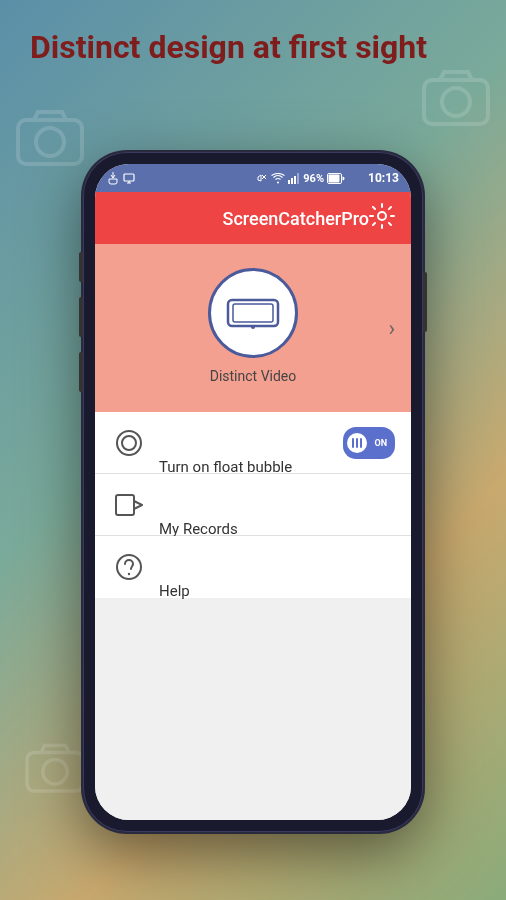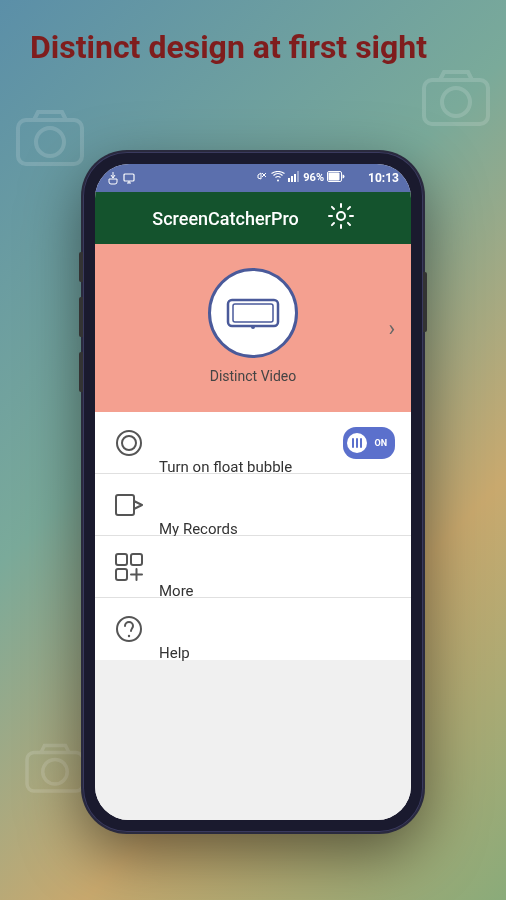--- a/index.html
+++ b/index.html
@@ -85,35 +85,34 @@
     }
 
     .status-left {
       display: flex;
       align-items: center;
       gap: 4px;
     }
 
     .status-right {
       display: flex;
-      align-items: flex-start;
+      align-items: center;
       gap: 3px;
       font-weight: bold;
     }
 
     
     .app-bar {
-      background: #14532d;
+      background: #ef4444;
       height: 52px;
       display: flex;
       align-items: center;
-      justify-content: center;
+      justify-content: flex-end;
       padding: 0 16px;
       flex-shrink: 0;
-      gap: 29px;
     }
 
     .app-title {
       color: white;
       font-size: 18px;
       font-weight: 500;
     }
 
     
     .record-area {
@@ -423,32 +422,20 @@
         <div class="menu-item">
           <div class="menu-icon">
             <svg width="30" height="28" viewBox="0 0 30 28" fill="none" xmlns="http://www.w3.org/2000/svg">
               <rect x="2" y="4" width="18" height="20" rx="2" stroke="#555" stroke-width="2"></rect>
               <path d="M20 10l8 4-8 4V10z" stroke="#555" stroke-width="2" stroke-linejoin="round"></path>
             </svg>
           </div>
           <span class="menu-text">My Records</span>
         </div>
 
-        <div class="menu-item">
-          <div class="menu-icon">
-            <svg width="30" height="30" viewBox="0 0 30 30" fill="none" xmlns="http://www.w3.org/2000/svg">
-              <rect x="2" y="2" width="11" height="11" rx="2" stroke="#555" stroke-width="2"></rect>
-              <rect x="17" y="2" width="11" height="11" rx="2" stroke="#555" stroke-width="2"></rect>
-              <rect x="2" y="17" width="11" height="11" rx="2" stroke="#555" stroke-width="2"></rect>
-
-              <path d="M22.5 17v11M17 22.5h11" stroke="#555" stroke-width="2" stroke-linecap="round"></path>
-            </svg>
-          </div>
-          <span class="menu-text">More</span>
-        </div>
 
         <div class="menu-item">
           <div class="menu-icon">
             <svg width="30" height="30" viewBox="0 0 30 30" fill="none" xmlns="http://www.w3.org/2000/svg">
               <circle cx="15" cy="15" r="12" stroke="#555" stroke-width="2"></circle>
               <path d="M11 12c0-2.2 1.8-4 4-4s4 1.8 4 4c0 2-2 3-2 5" stroke="#555" stroke-width="2" stroke-linecap="round"></path>
               <circle cx="15" cy="22" r="1.2" fill="#555"></circle>
             </svg>
           </div>
           <span class="menu-text">Help</span>

